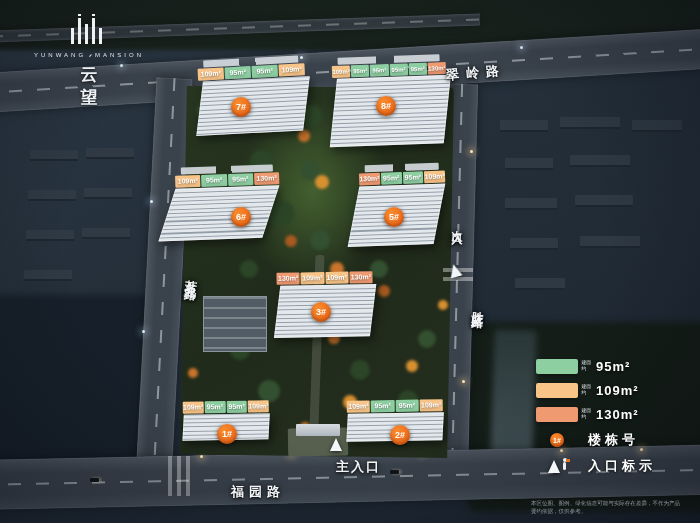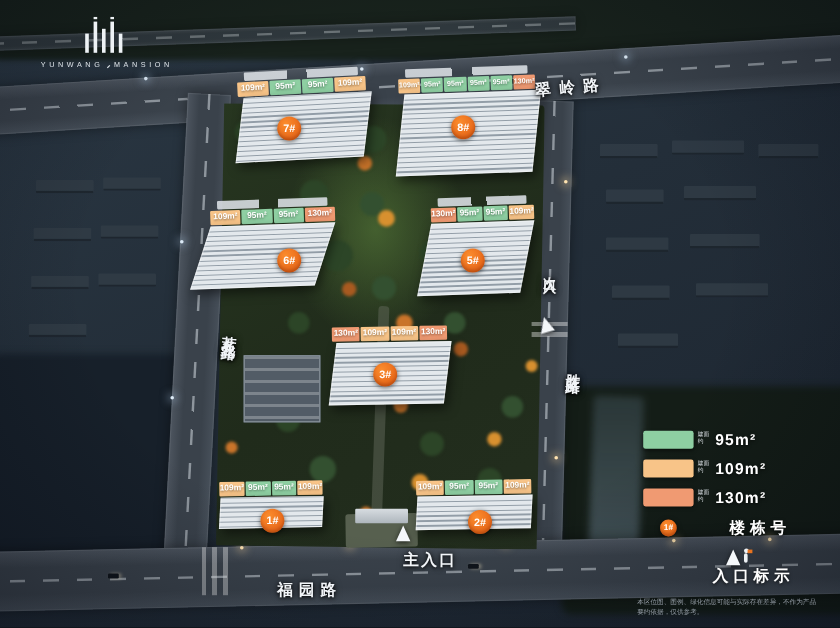--- a/index.html
+++ b/index.html
@@ -66,21 +66,21 @@
   #logo .diamond { width:3px; height:3px; background:#dfe5ea; transform:rotate(45deg); }
   #logo .cn { font-size:17px; font-weight:bold; letter-spacing:22px; color:#eef2f5; margin-top:5px; padding-left:22px; text-shadow:0 1px 3px rgba(0,0,0,.8); }
   
   #legend { left:534px; top:350px; width:160px; z-index:50; }
   #legend .title { font-size:15px; font-weight:bold; letter-spacing:7px; text-shadow:0 1px 3px rgba(0,0,0,.8); margin-left:10px; }
   .lrow { display:flex; align-items:center; margin-top:8px; height:16px; }
   .lrow .iconcell { width:46px; display:flex; align-items:center; justify-content:center; }
   .swatch { width:42px; height:15px; border-radius:2px; box-shadow:0 1px 3px rgba(0,0,0,.4); }
   .lprefix { font-size:6px; transform:scale(.8); color:#dde2e7; width:15px; line-height:1.1; margin-right:1px; }
   .llabel { font-size:13px; font-weight:bold; color:#fff; text-shadow:0 1px 3px rgba(0,0,0,.8); letter-spacing:1px; }
-  .llabel.sp { letter-spacing:4px; margin-left:28px;text-align:center; }
+  .llabel.sp { letter-spacing:4px; margin-left:8px;text-align:center; }
   .person { width:3px; height:8px; background:#eef2f5; border-radius:2px; position:relative; margin-left:3px; }
   .person::before { content:""; position:absolute; top:-4px; left:-0.5px; width:4px; height:4px; border-radius:50%; background:#eef2f5; }
   .person::after { content:""; position:absolute; top:-3px; left:3px; width:4px; height:3px; background:#e8731f; }
   
   #disclaimer { left:531px; top:499px; width:164px; z-index:50; font-size:6px; line-height:1.5; color:#959da6; transform:scale(.92); transform-origin:left top; }
 </style>
 </head>
 <body>
 
 <div id="stage">
@@ -272,20 +272,21 @@
         <rect x="32" y="14" width="3" height="16"></rect>
         <rect x="11" y="0" width="3" height="2"></rect>
         <rect x="25" y="0" width="3" height="2"></rect>
       </g>
     </svg>
     <div class="en">
       <span>YUNWANG</span>
       <span class="diamond"></span>
       <span>MANSION</span>
     </div>
+    <div class="cn">云 望</div>
   </div>
 
   <div class="abs" id="legend">
     <div class="lrow">
       <div class="iconcell">
           <div class="swatch" style="background: rgb(142, 207, 162);"></div>
         </div>
       <span class="lprefix">建面约</span>
       <span class="llabel">95m²</span>
     </div>
@@ -302,21 +303,21 @@
         </div>
       <span class="lprefix">建面约</span>
       <span class="llabel">130m²</span>
     </div>
     <div class="lrow" style="margin-top:10px;">
       <div class="iconcell">
           <div class="badge small" style="position:static;">1#</div>
         </div>
       <span class="llabel sp">楼栋号</span>
     </div>
-    <div class="lrow" style="margin-top:10px;flex-direction:column;">
+    <div class="lrow" style="margin-top:10px;">
       <div class="iconcell">
         <div class="tri" style="position:static;"></div>
         <div class="person"></div>
       </div>
       <span class="llabel sp">入口标示</span>
     </div>
   </div>
 
   <div class="abs" id="disclaimer">本区位图、图例、绿化信息可能与实际存在差异，不作为产品要约依据，仅供参考。</div>
 

